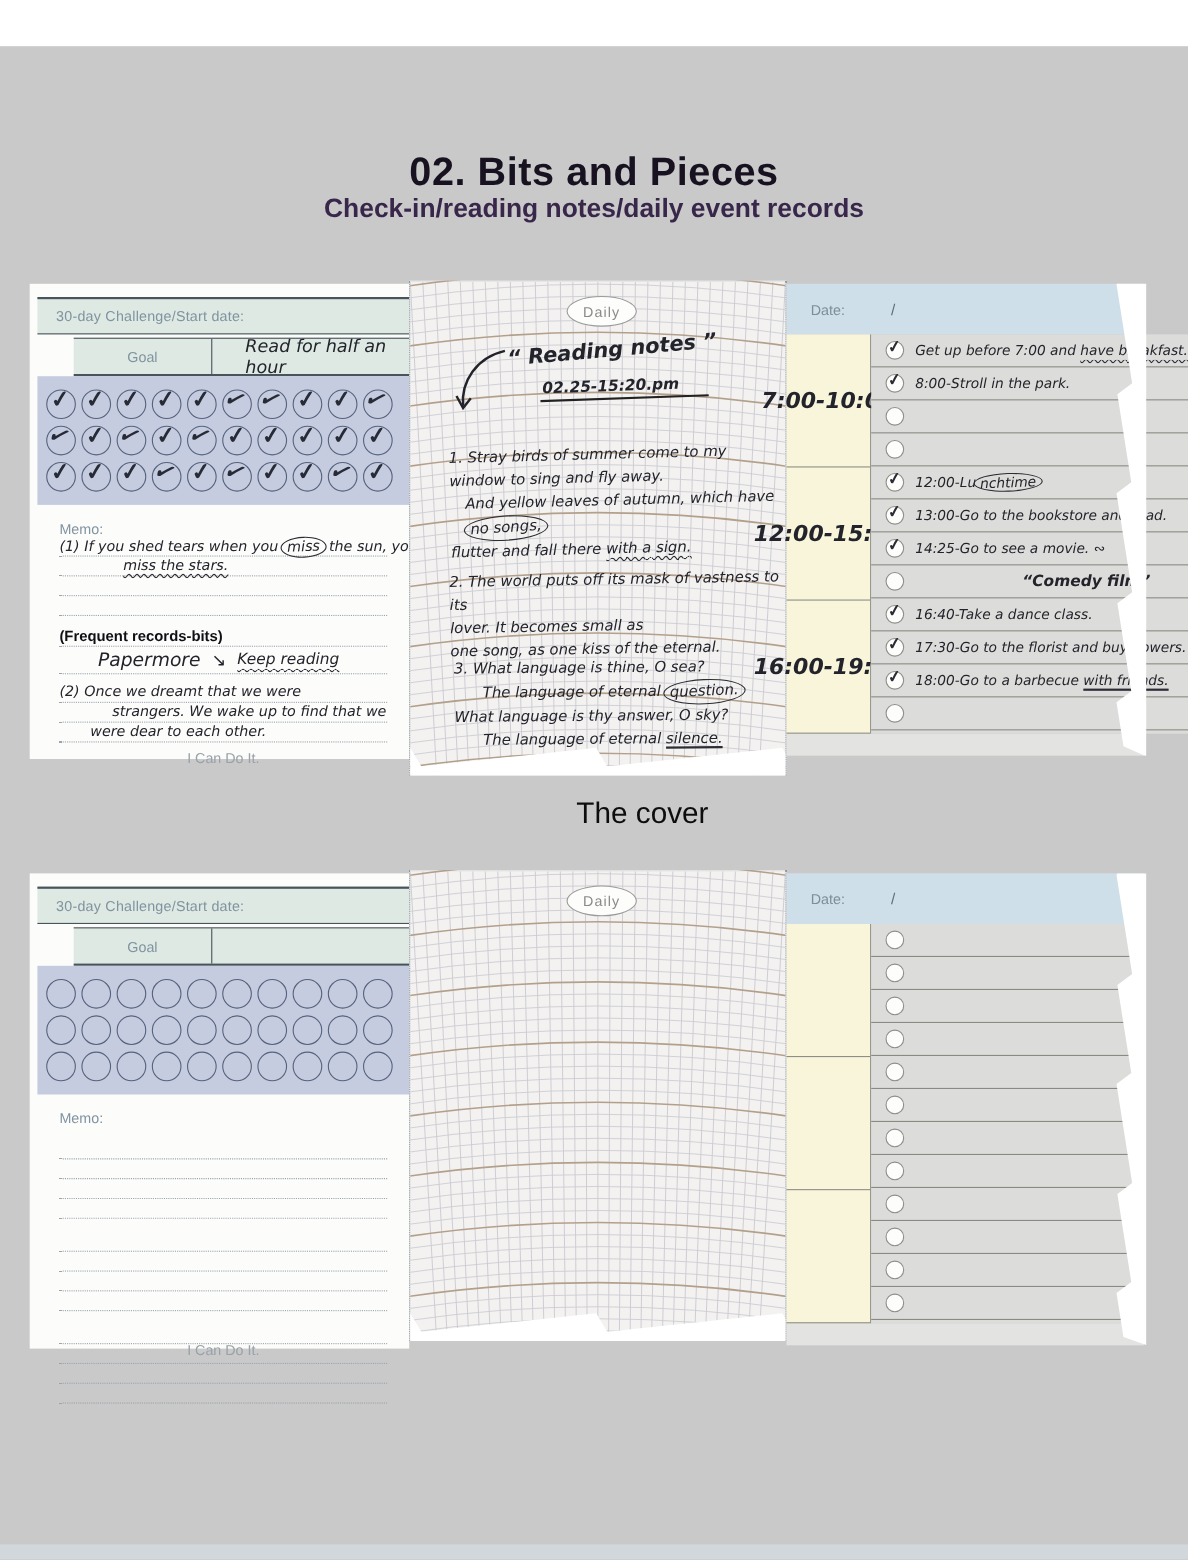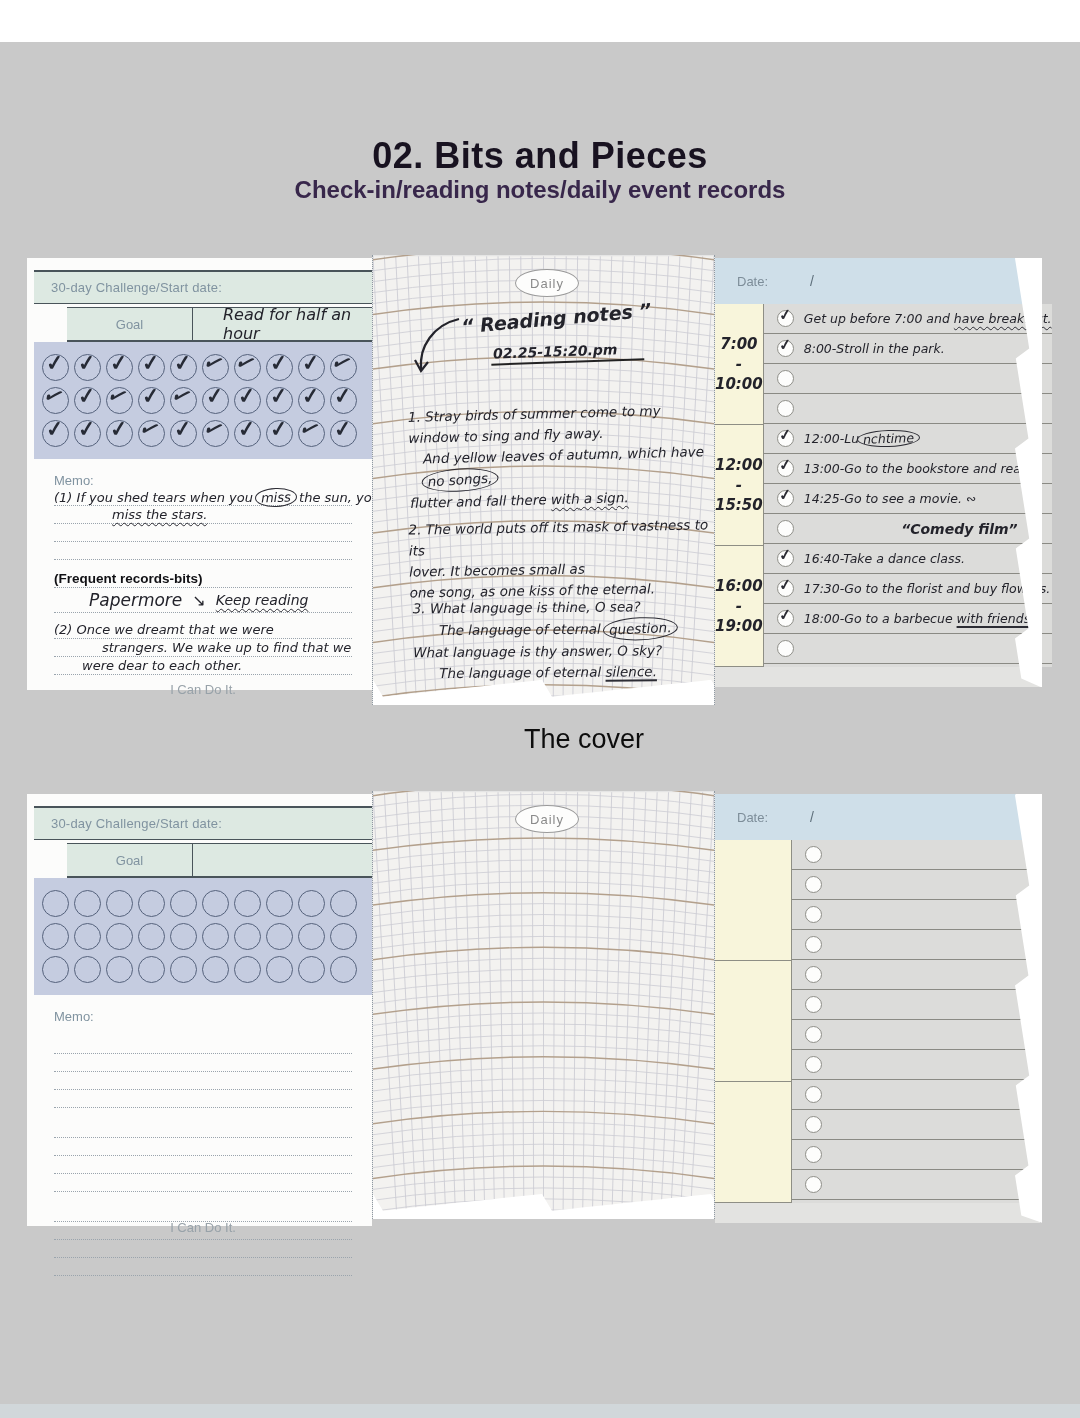--- a/index.html
+++ b/index.html
@@ -67,22 +67,22 @@
   .p3{left:40px;top:342px;transform:rotate(-.5deg);}
   .ind1{padding-left:14px;} .ind2{padding-left:26px;}
 
   
   .panel-sched{position:absolute;left:688px;top:2px;width:325px;}
   .date-bar{height:46px;background:#cfdfe9;display:flex;align-items:center;}
   .date-bar .dl{padding-left:22px;font-size:13px;color:#7d8d99;}
   .date-bar .dv{padding-left:42px;font-size:14px;color:#5e6f7b;}
   .sched-body{display:flex;}
   .time-col{width:76px;background:#f8f5db;border-right:1px solid #8e8e85;}
-  .time-block{height:120px;border-bottom:1px solid #8e8e85;display:flex;flex-direction:column;
-      align-items:center;justify-content:center;font-size:15px;font-weight:700;line-height:20px;}
+  .time-block{height:120px;border-bottom:1px solid #8e8e85;display:flex;
+      align-items:center;justify-content:center;font-size:20px;font-weight:700;line-height:20px;}
   .rows-col{flex:1;background:#dcdcda;}
   .srow{position:relative;height:30px;border-bottom:1px solid #8a8a84;display:flex;align-items:center;box-sizing:border-box;}
   .cb{position:relative;width:17px;height:17px;background:#fdfdfc;border:1.3px solid #8f8f89;border-radius:50%;
       margin-left:13px;flex:none;box-sizing:border-box;}
   .ck{position:absolute;left:1px;top:-5px;font-size:15px;font-weight:700;color:#2b2b33;transform:rotate(-8deg);}
   .stext{margin-left:10px;font-size:12.5px;white-space:nowrap;}
   .squote{margin-left:auto;margin-right:34px;font-size:14px;font-weight:700;}
   .sched-foot{height:20px;background:#e3e3e1;}
   .torn-right{position:absolute;right:-2px;top:0;width:30px;height:100%;}
 

